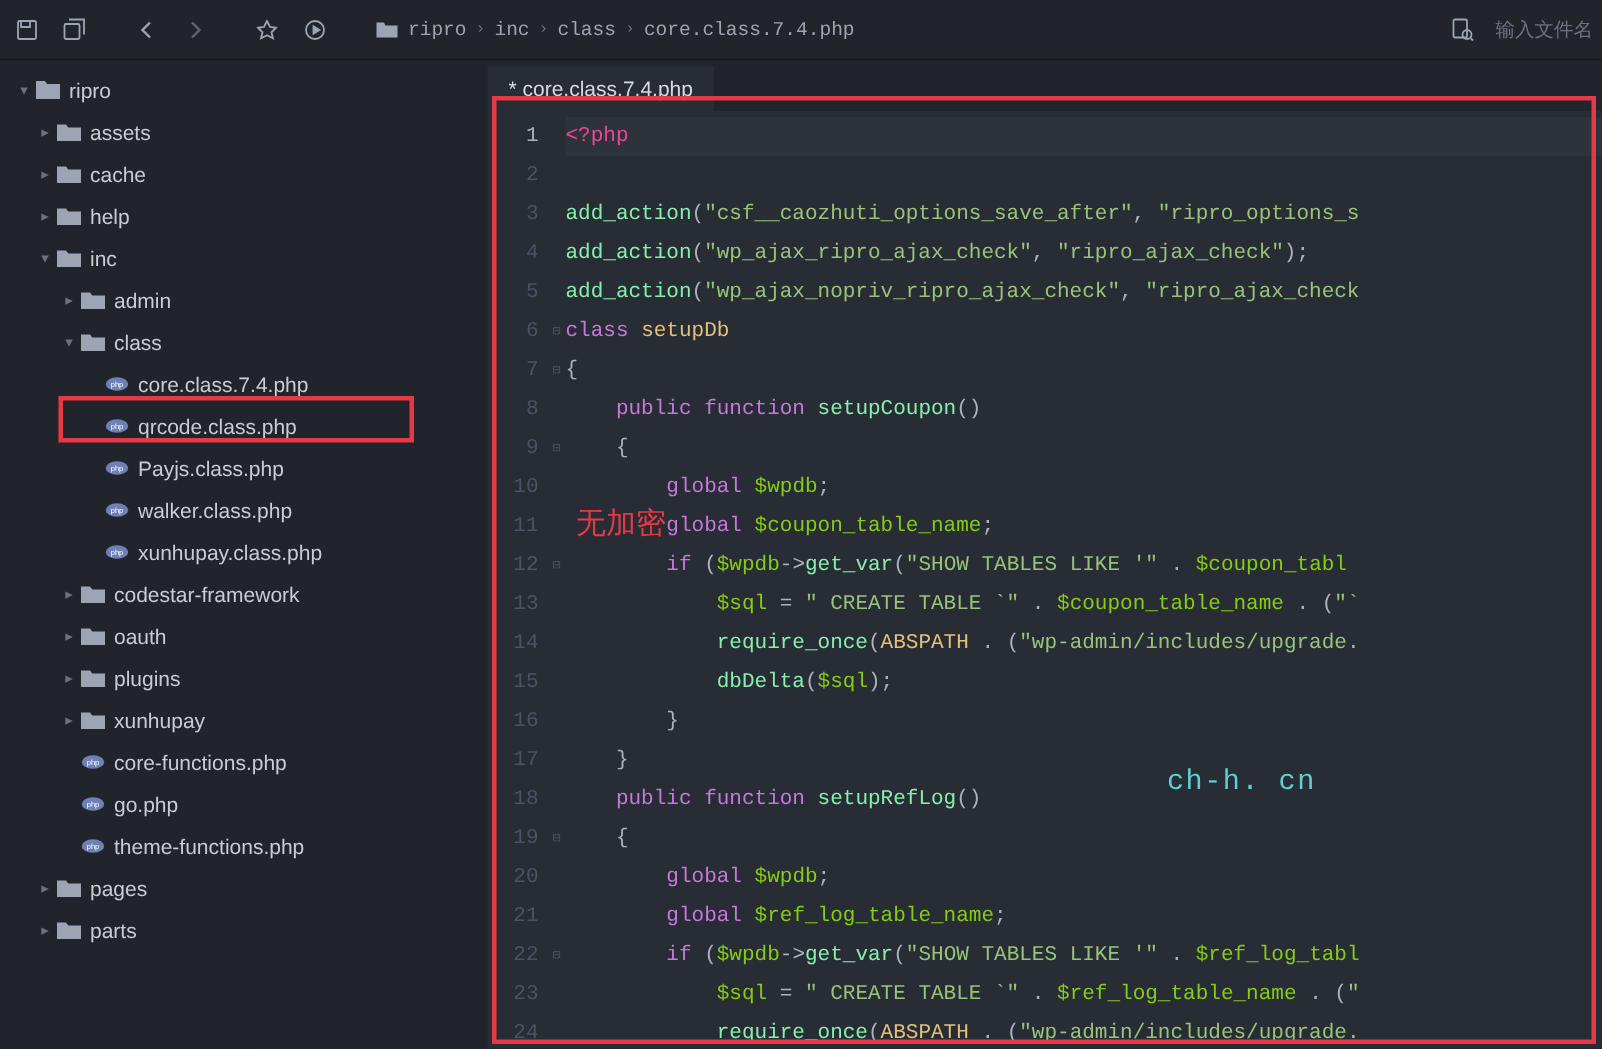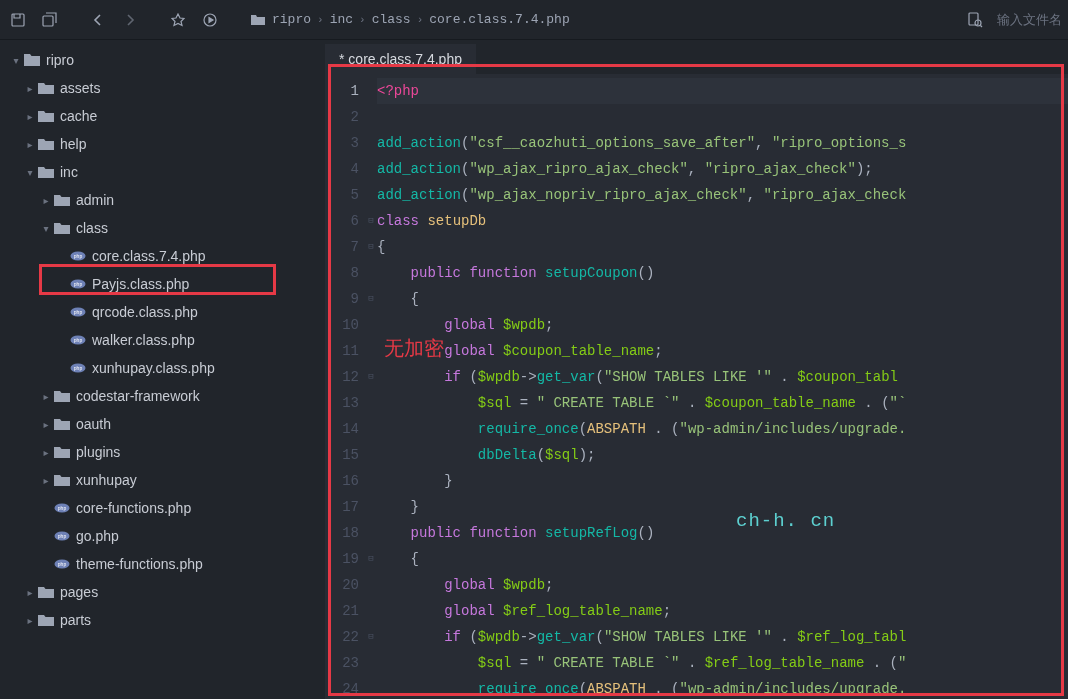--- a/index.html
+++ b/index.html
@@ -140,21 +140,21 @@
   padding-top: 4px;
   white-space: pre;
   position: relative;
 }
 .code > div { height: 26px; line-height: 26px; }
 .curline { background: rgba(99,110,123,0.1); }
 
 
 .c-tag { color: #ec4899; }
 .c-kw { color: #c678dd; }
-.c-fn { color: #14b8a6; }
+.c-fn { color: #86efac; }
 .c-type { color: #e5c07b; }
 .c-str { color: #98c379; }
 .c-var { color: #84cc16; }
 .c-punc { color: #abb2bf; }
 
 .annot-red { position:absolute; color:#e63946; font-size:20px; font-family: 'SimSun', serif; font-weight:500; pointer-events:none; }
 .annot-cyan { position:absolute; color:#5dd0d0; font-size:19px; font-family: 'Courier New', monospace; pointer-events:none; letter-spacing:1px; }
 
 svg { display:block; }
 </style>
@@ -299,31 +299,31 @@
           <span class="label">core.class.7.4.php</span>
         </div>
         <div class="tree-row indent-3">
           <span class="arrow"></span>
           <span class="icon">
             <svg width="16" height="12" viewBox="0 0 16 12">
               <ellipse cx="8" cy="6" rx="7.5" ry="4.5" fill="#6e81b6"></ellipse>
               <text x="8" y="8" font-size="5" text-anchor="middle" fill="#fff" font-family="sans-serif">php</text>
             </svg>
           </span>
+          <span class="label">qrcode.class.php</span>
+        </div>
+        <div class="tree-row indent-3">
+          <span class="arrow"></span>
+          <span class="icon">
+            <svg width="16" height="12" viewBox="0 0 16 12">
+              <ellipse cx="8" cy="6" rx="7.5" ry="4.5" fill="#6e81b6"></ellipse>
+              <text x="8" y="8" font-size="5" text-anchor="middle" fill="#fff" font-family="sans-serif">php</text>
+            </svg>
+          </span>
           <span class="label">Payjs.class.php</span>
-        </div>
-        <div class="tree-row indent-3">
-          <span class="arrow"></span>
-          <span class="icon">
-            <svg width="16" height="12" viewBox="0 0 16 12">
-              <ellipse cx="8" cy="6" rx="7.5" ry="4.5" fill="#6e81b6"></ellipse>
-              <text x="8" y="8" font-size="5" text-anchor="middle" fill="#fff" font-family="sans-serif">php</text>
-            </svg>
-          </span>
-          <span class="label">qrcode.class.php</span>
         </div>
         <div class="tree-row indent-3">
           <span class="arrow"></span>
           <span class="icon">
             <svg width="16" height="12" viewBox="0 0 16 12">
               <ellipse cx="8" cy="6" rx="7.5" ry="4.5" fill="#6e81b6"></ellipse>
               <text x="8" y="8" font-size="5" text-anchor="middle" fill="#fff" font-family="sans-serif">php</text>
             </svg>
           </span>
           <span class="label">walker.class.php</span>
@@ -486,13 +486,13 @@
     </div>
   </div>
 </div>
 
 <div class="highlight-box" style="left:39px; top:264px; width:237px; height:31px;"></div>
 
 <div class="highlight-box" style="left:328px; top:64px; width:736px; height:632px;"></div>
 
 <div class="annot-red" style="left:384px; top:335px;">无加密</div>
 
-<div class="annot-cyan" style="left:736px; top:510px;">ch-h. cn</div>
+<div class="annot-cyan" style="left:778px; top:510px;">ch-h. cn</div>
 
 </body></html>

